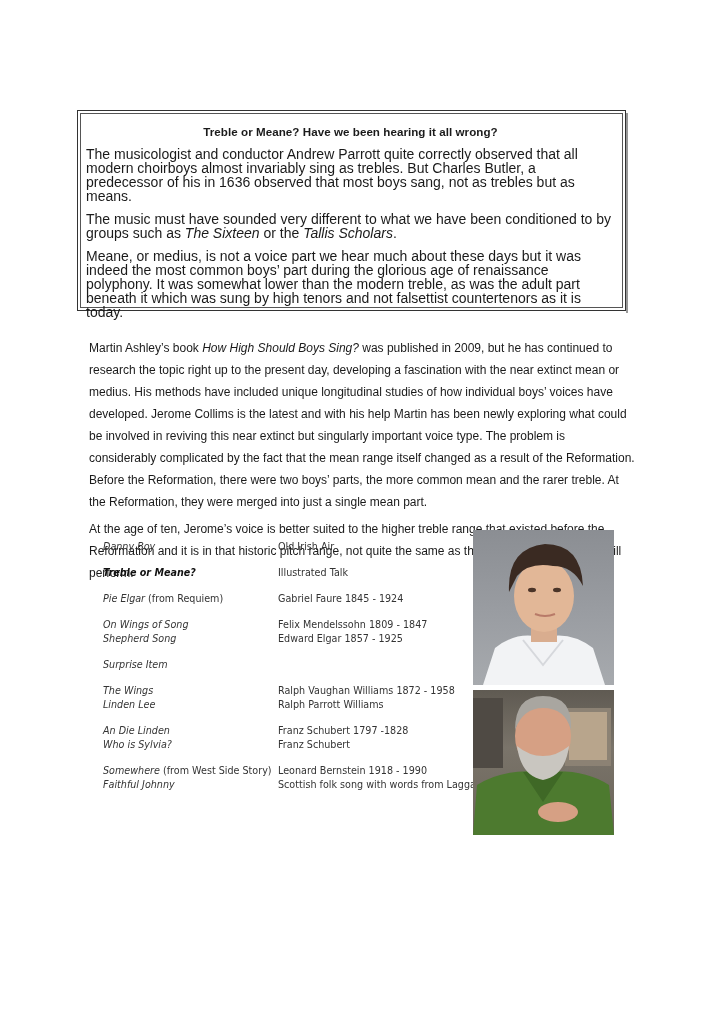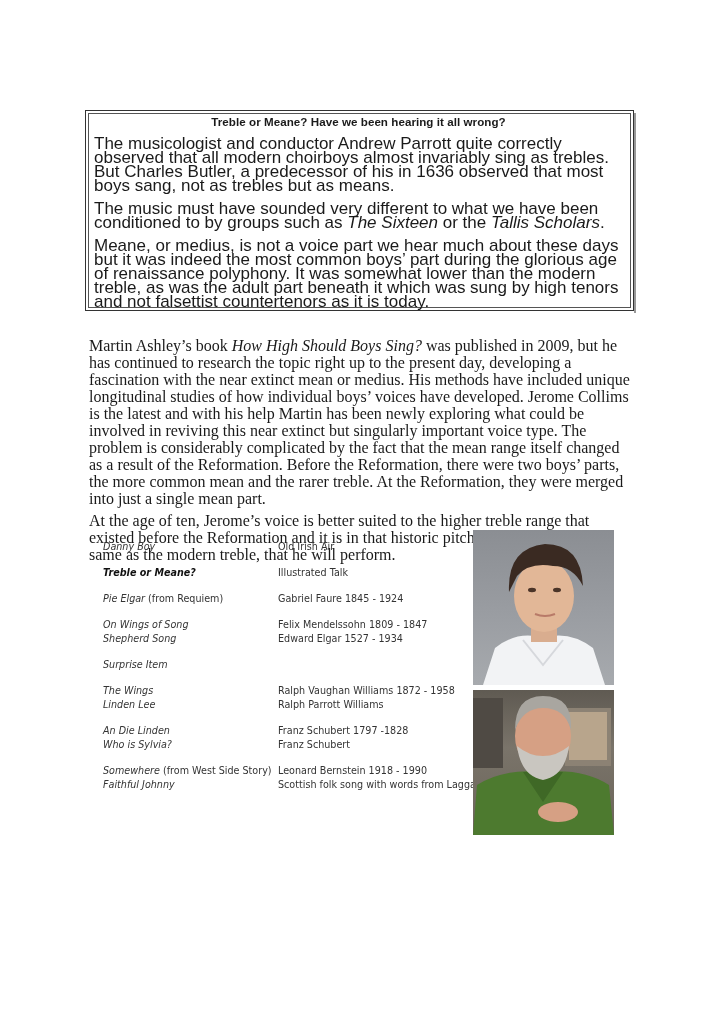--- a/index.html
+++ b/index.html
@@ -10,58 +10,57 @@
   body {
     width: 724px;
     height: 1024px;
     position: relative;
     overflow: hidden;
     font-family: "Liberation Sans", sans-serif;
     color: #1a1a1a;
   }
   .callout-box {
     position: absolute;
-    left: 85px;
+    left: 77px;
     top: 110px;
     width: 549px;
     height: 201px;
     border: 1px solid #333;
     box-shadow: inset 0 0 0 2px #fff, inset 0 0 0 3px #555;
     box-sizing: border-box;
-    padding: 4px 10px 0 8px;
+    padding: 14px 10px 0 8px;
   }
   .callout-box::after {
     content: "";
     position: absolute;
     right: -3px;
     top: 2px;
     width: 2px;
     height: calc(100% + 1px);
     background: #999;
   }
   .callout-title {
     font-weight: bold;
     font-size: 11.6px;
     text-align: center;
     margin: 0 0 9px 0;
     letter-spacing: 0.05px;
   }
   .callout-para {
-    font-size: 17px;
+    font-size: 14px;
     line-height: 14px;
     margin: 0 0 9px 0;
   }
   .body-text {
     position: absolute;
     left: 89px;
     top: 337px;
     width: 546px;
-    font-size: 16px;
-    line-height: 17px;
-    font-family: Liberation Serif, serif;
+    font-size: 12px;
+    line-height: 22px;
   }
   .body-text p {
     margin: 0 0 5px 0;
   }
   .program {
     position: absolute;
     left: 103px;
     top: 540px;
     width: 370px;
     font-family: "DejaVu Sans", sans-serif;
@@ -136,21 +135,21 @@
         <span class="prog-composer">Gabriel Faure 1845 - 1924</span>
       </div>
     </div>
     <div class="prog-group">
       <div class="prog-line">
         <span class="prog-title"><span class="it">On Wings of Song</span></span>
         <span class="prog-composer">Felix Mendelssohn 1809 - 1847</span>
       </div>
       <div class="prog-line">
         <span class="prog-title"><span class="it">Shepherd Song</span></span>
-        <span class="prog-composer">Edward Elgar 1527 - 1934</span>
+        <span class="prog-composer">Edward Elgar 1857 - 1925</span>
       </div>
     </div>
     <div class="prog-group">
       <div class="prog-line">
         <span class="prog-title"><span class="it">Surprise Item</span></span>
         <span class="prog-composer"></span>
       </div>
     </div>
     <div class="prog-group">
       <div class="prog-line">

